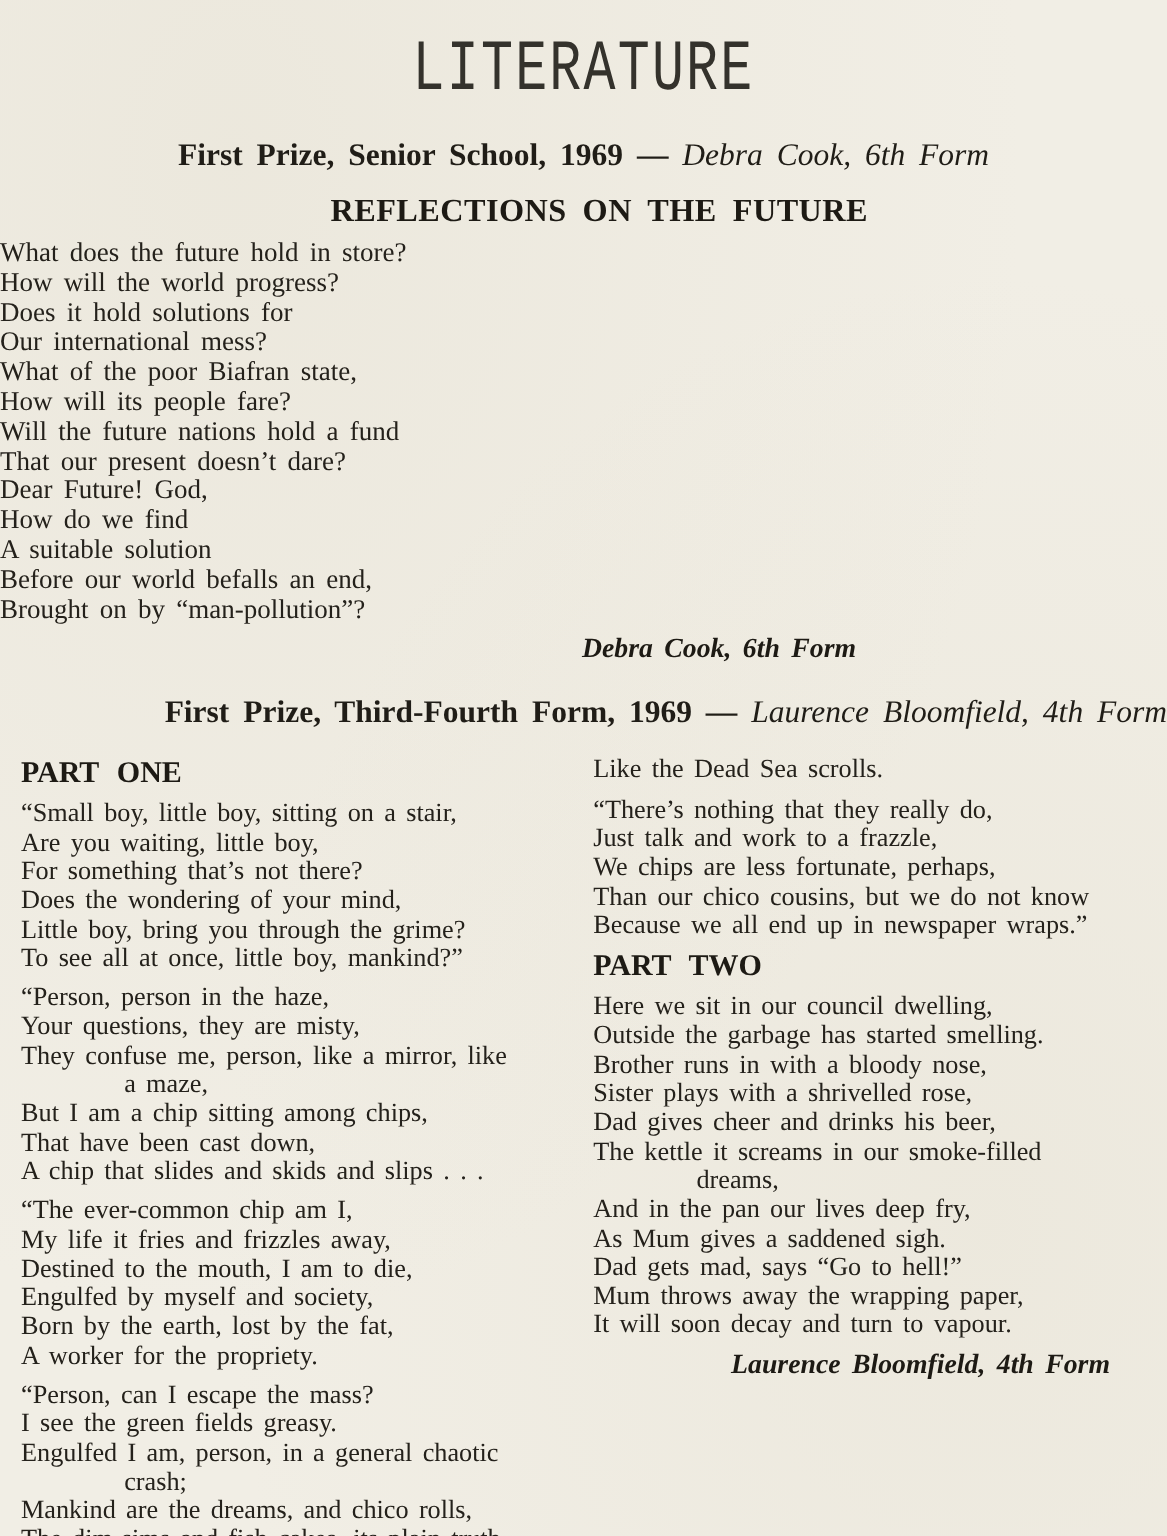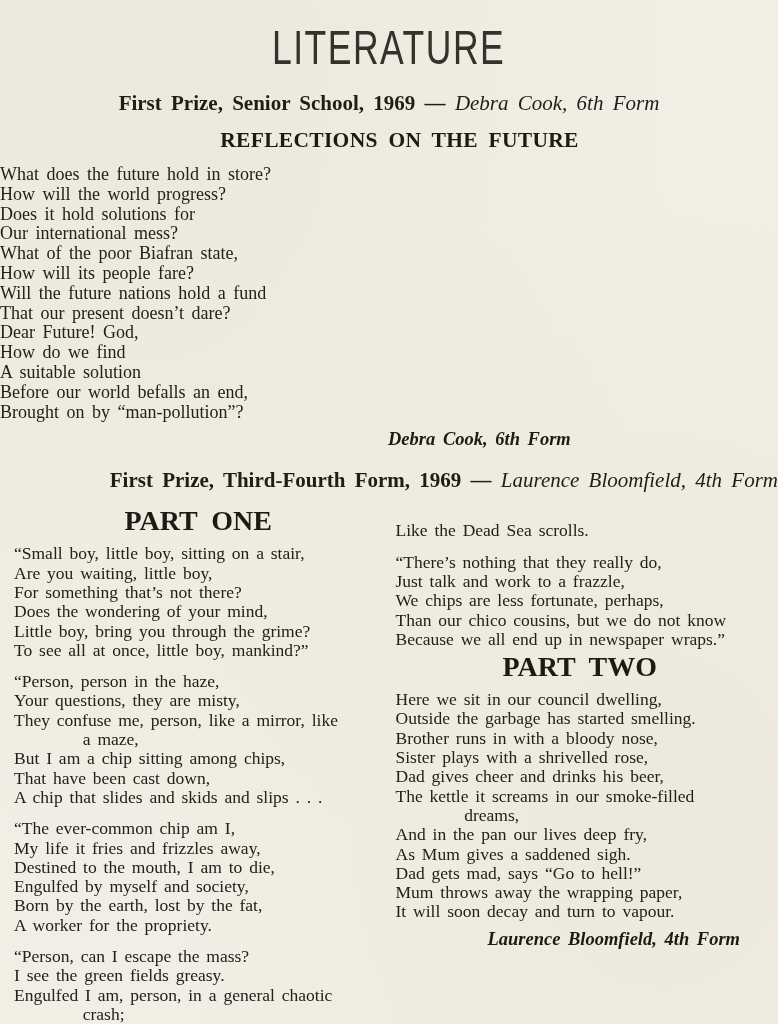--- a/index.html
+++ b/index.html
@@ -12,21 +12,21 @@
     background:
       radial-gradient(ellipse at 20% 10%, rgba(220,214,196,0.25), transparent 60%),
       radial-gradient(ellipse at 85% 80%, rgba(222,216,198,0.25), transparent 55%),
       #f1eee5;
     color: #24211b;
     font-family: "Liberation Serif", serif;
   }
   h1.page-title {
     margin: 20px 0 0;
     text-align: center;
-    font-family: Liberation Sans, sans-serif;
+    font-family: Liberation Mono, monospace;
     font-weight: normal;
     font-size: 48px;
     line-height: 55px;
     color: #34322c;
   }
   .title-inner {
     display: inline-block;
     transform: scaleX(0.74);
     letter-spacing: 2px;
   }
@@ -71,28 +71,27 @@
     margin: 16px 14px 0;
   }
   .col {
     flex: 1;
     min-width: 0;
     font-size: 17.5px;
     line-height: 19.3px;
     word-spacing: 2.5px;
   }
   .stanza {
-    margin: 12px 0 7px;
+    margin: 0 0 7px;
     white-space: pre-wrap;
   }
   .stanza > div { min-height: 19.3px; }
   h3.part-title {
     margin: 1px 0 6px;
-    text-align: center;
-    font-size: 28px;
+    font-size: 20px;
     line-height: 22px;
     word-spacing: 7px;
     color: #1d1a14;
   }
   .attrib2 {
     margin: 2px 0 0;
     text-align: right;
     padding-right: 24px;
     line-height: 21px;
   }

